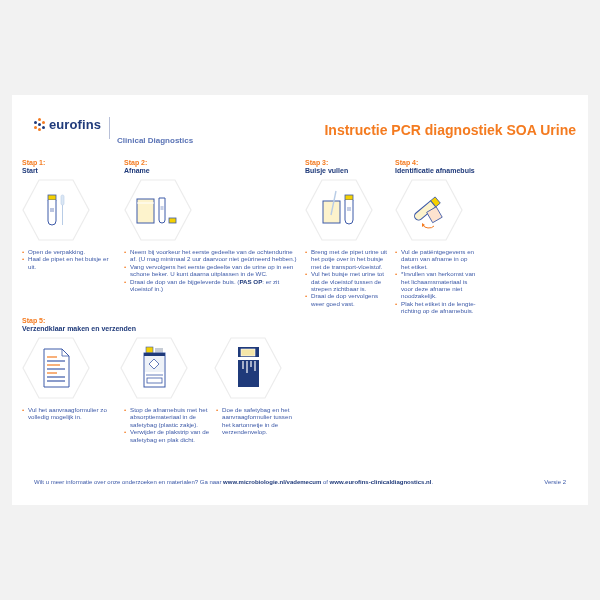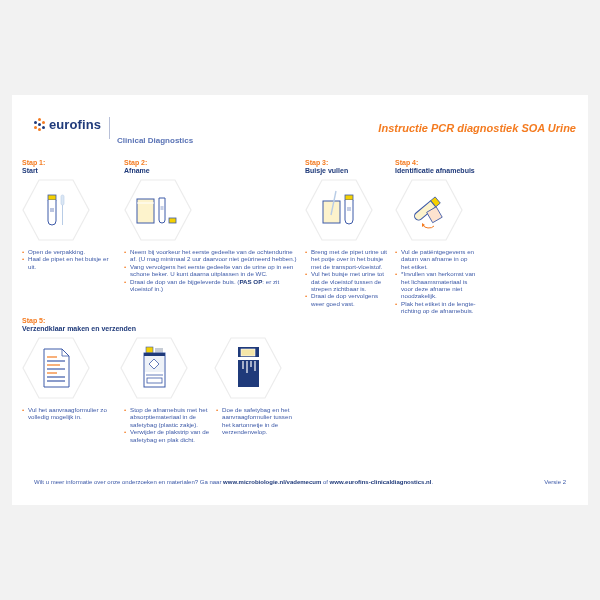--- a/index.html
+++ b/index.html
@@ -11,21 +11,21 @@
       position: absolute; left: 12px; top: 95px; width: 576px; height: 410px;
       background: #ffffff;
     }
     .logo { position: absolute; left: 22px; top: 18px; display: flex; align-items: center; justify-content: flex-end; }
     .logo-mark { width: 12px; height: 12px; position: relative; margin-right: 3px; }
     .logo-mark i { position: absolute; width: 3px; height: 3px; border-radius: 50%; }
     .logo-text { color: #1f3a7a; font-size: 13px; font-weight: bold; letter-spacing: 0.1px; }
     .logo-sep { width: 1px; height: 22px; background: #b8c0d8; margin: 0 7px 0 8px; position: relative; top: 4px; }
     .logo-sub { color: #5a73b5; font-size: 8px; font-weight: bold; position: relative; top: 16px; }
     .doc-title {
-      position: absolute; right: 12px; top: 27px; color: #f47b20; font-size: 11px; font-weight: bold; font-style: italic;
+      position: absolute; right: 12px; top: 27px; color: #f47b20; font-size: 14px; font-weight: bold;
     }
     .step-head { position: absolute; font-size: 7px; font-weight: bold; line-height: 8px; }
     .step-head .num { color: #f47b20; display: block; }
     .step-head .name { color: #1f3a7a; display: block; }
     .hex {
       position: absolute; width: 68px; height: 62px;
     }
     .hex svg { width: 100%; height: 100%; display: block; }
     .bullets { position: absolute; font-size: 6.2px; line-height: 7.4px; color: #3d5aa8; margin: 0; padding: 0; list-style: none; }
     .bullets li { position: relative; padding-left: 6px; }

